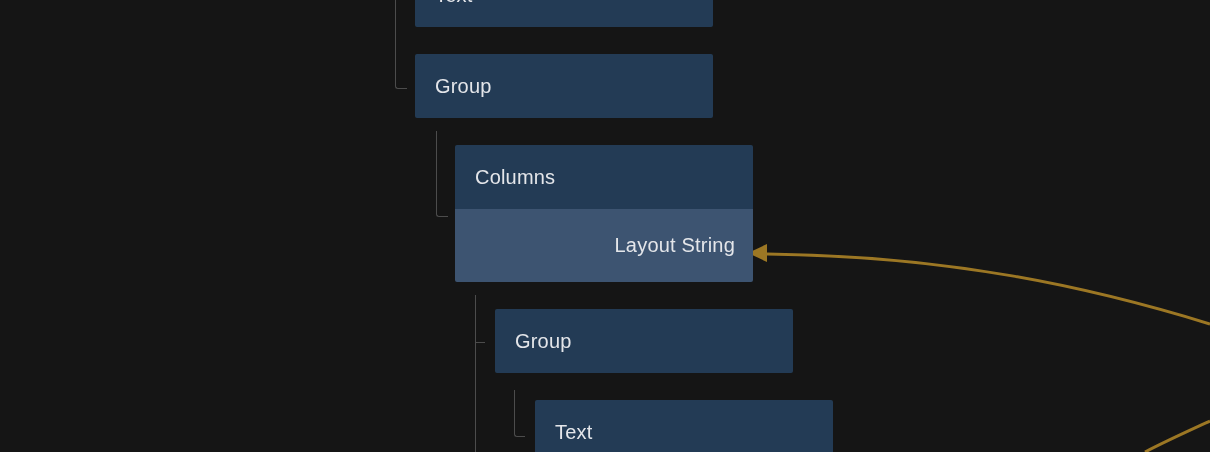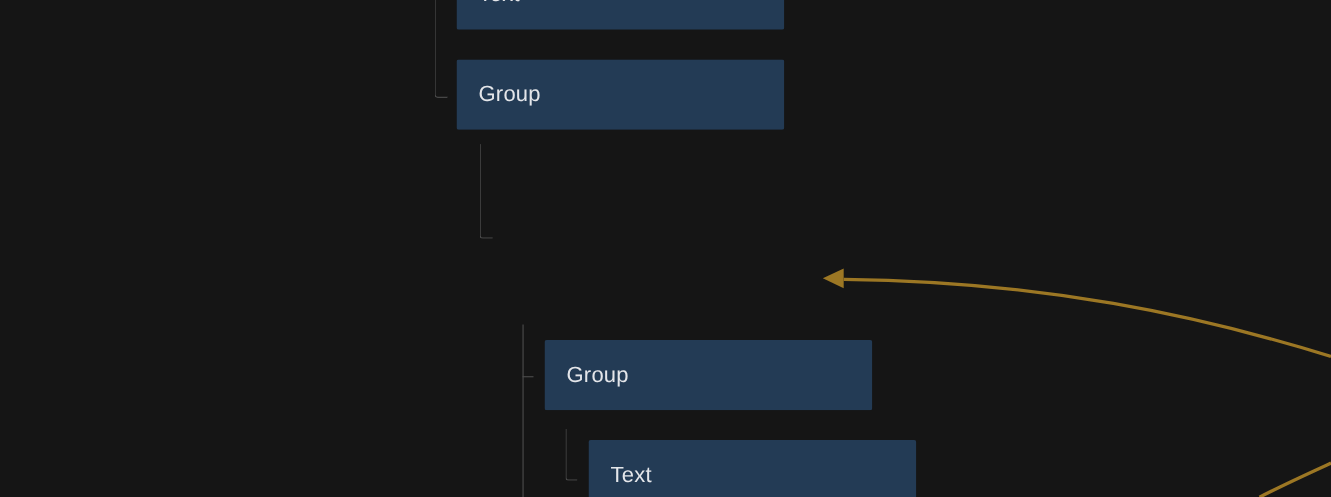--- a/index.html
+++ b/index.html
@@ -75,20 +75,28 @@
       <span>Text</span>
     </div>
   </div>
 
   <div class="node" style="left:415px;top:54px">
     <div class="node-header">
       <span>Group</span>
     </div>
   </div>
 
+  <div class="node" style="left:455px;top:145px">
+    <div class="node-header">
+      <span>Columns</span>
+    </div>
+    <div class="node-input-row">
+      <span>Layout String</span>
+    </div>
+  </div>
 
   <div class="node" style="left:495px;top:309px">
     <div class="node-header">
       <span>Group</span>
     </div>
   </div>
 
   <div class="node" style="left:535px;top:400px">
     <div class="node-header">
       <span>Text</span>

